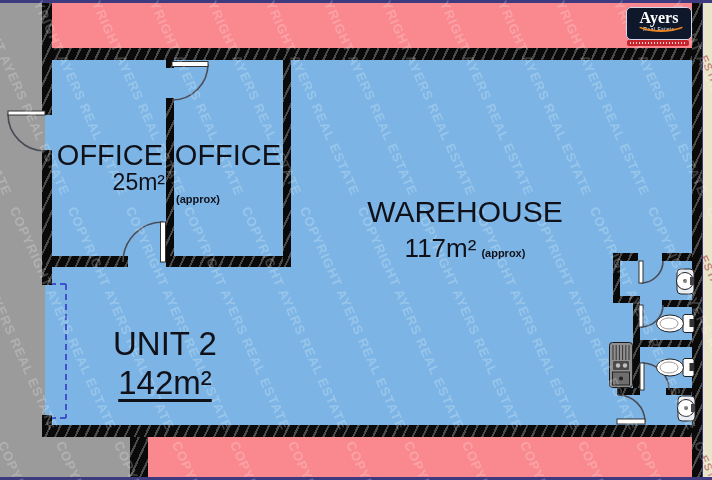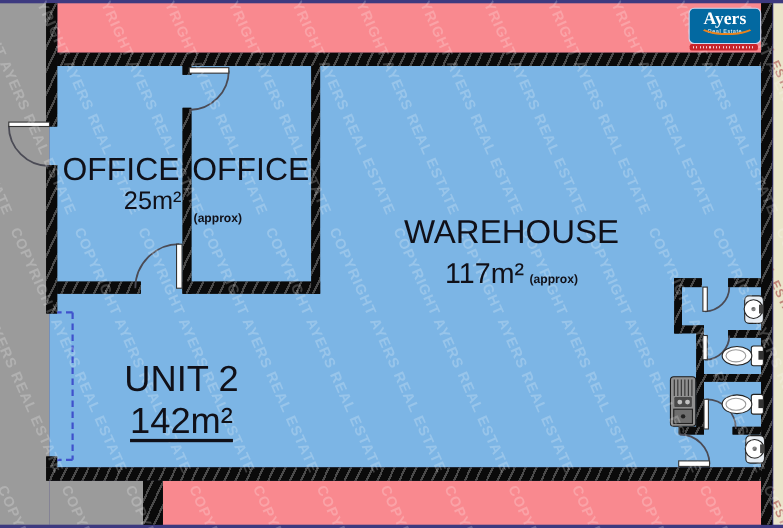--- a/index.html
+++ b/index.html
@@ -27,21 +27,21 @@
   .lbl-room{font-size:29px;}
   .lbl-area{font-size:23px;}
   .lbl-note{font-size:11px;font-weight:bold;}
   #warehouse-label{font-size:30px;}
   #warehouse-area-row{display:flex;justify-content:center;align-items:baseline;gap:5px;}
   #warehouse-area-row .lbl-area{font-size:26px;}
   #unit-label,#unit-area{font-size:33px;}
   #unit-area{text-decoration:underline;text-underline-offset:5px;text-decoration-thickness:2.5px;}
   
   #logo{position:absolute;left:626px;top:7px;width:66px;height:40px;z-index:60;}
-  .logo-box{position:absolute;left:0;top:0;width:64px;height:31px;background:#0369a1;
+  .logo-box{position:absolute;left:0;top:0;width:64px;height:31px;background:#0f172a;
             border:1px solid #cfd6ee;border-radius:5px;text-align:center;color:#fff;}
   .logo-name{display:block;font-family:"Liberation Serif",serif;font-weight:bold;
              font-size:16px;line-height:17px;margin-top:1px;}
   .logo-swoosh{position:absolute;left:8px;top:6px;width:48px;height:14px;
                border:2px solid transparent;border-bottom:2px solid #e8831e;border-radius:50%;}
   .logo-sub{display:block;font-size:5px;letter-spacing:0.5px;line-height:6px;}
   .logo-strip{position:absolute;left:1px;top:33px;width:62px;height:6px;background:#c8242b;
               border-radius:2px;}
   .logo-strip:after{content:"";position:absolute;left:3px;top:2px;width:56px;height:2px;
               background:repeating-linear-gradient(90deg,rgba(255,255,255,.8) 0 1px,transparent 1px 3px);}

